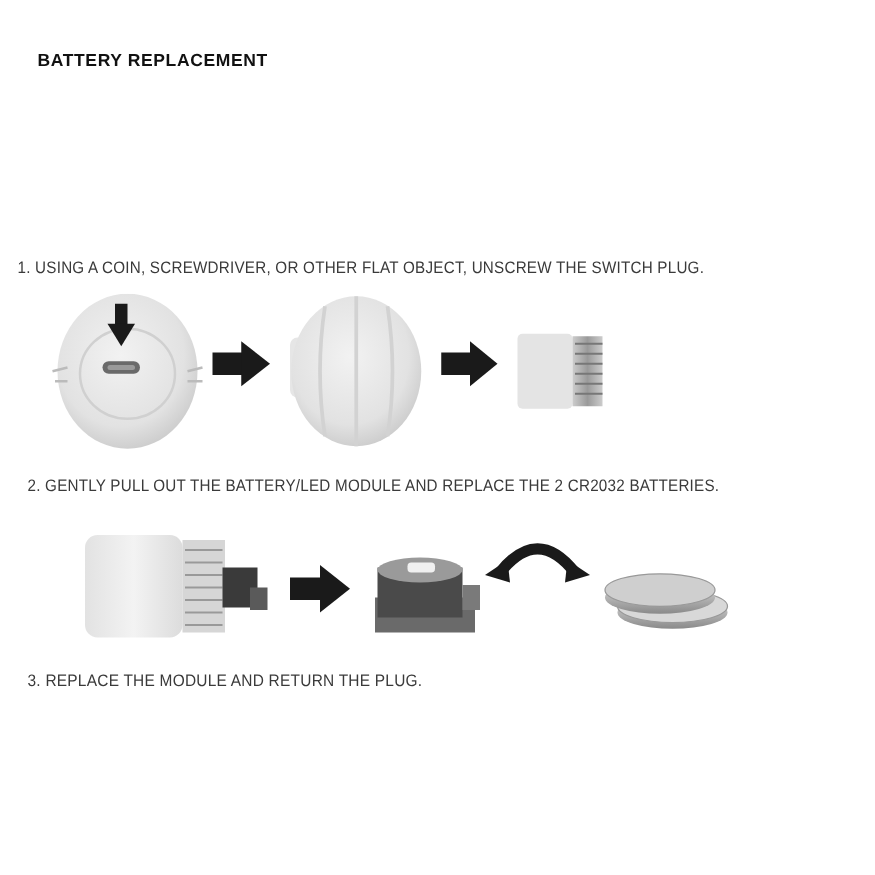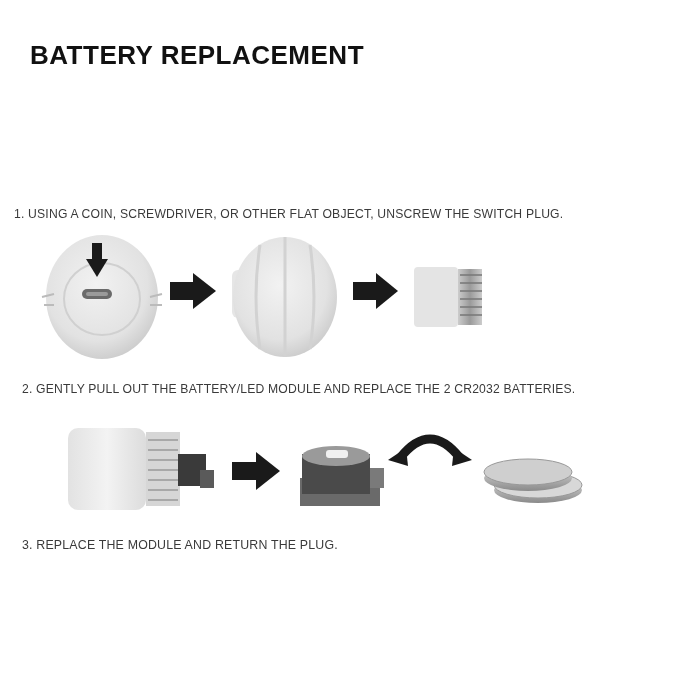--- a/index.html
+++ b/index.html
@@ -1,19 +1,19 @@
 <!DOCTYPE html>
 <html><head>
 <meta charset="utf-8">
 <style>
   html, body { margin:0; padding:0; }
   body { width:700px; height:700px; background:#ffffff; position:relative; overflow:hidden;
          font-family: "DejaVu Sans Condensed", "Liberation Sans Narrow", "Liberation Sans", sans-serif; }
   .title { position:absolute; left:30px; top:40px; font-family:"Liberation Sans", sans-serif;
-           font-weight:bold; font-size:26px; color:#111; letter-spacing:0.5px; }
+           font-weight:bold; font-size:14px; color:#111; letter-spacing:0.5px; }
   .step { position:absolute; font-family:"Liberation Sans", sans-serif; font-size:13.3px; color:#3a3a3a;
           letter-spacing:0.2px; white-space:nowrap; transform-origin:left center; }
   #s1 { left:14px; top:206px; transform:scaleX(0.915); }
   #s2 { left:22px; top:381px; transform:scaleX(0.915); }
   #s3 { left:22px; top:537px; transform:scaleX(0.93); }
   .fig { position:absolute; }
 </style>
 </head>
 <body>
 

